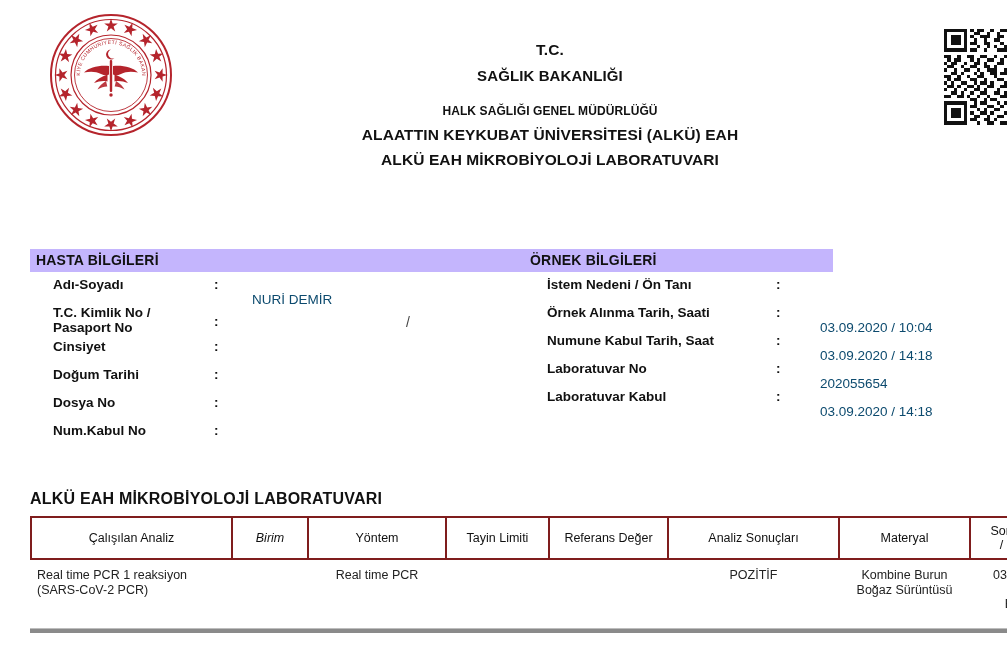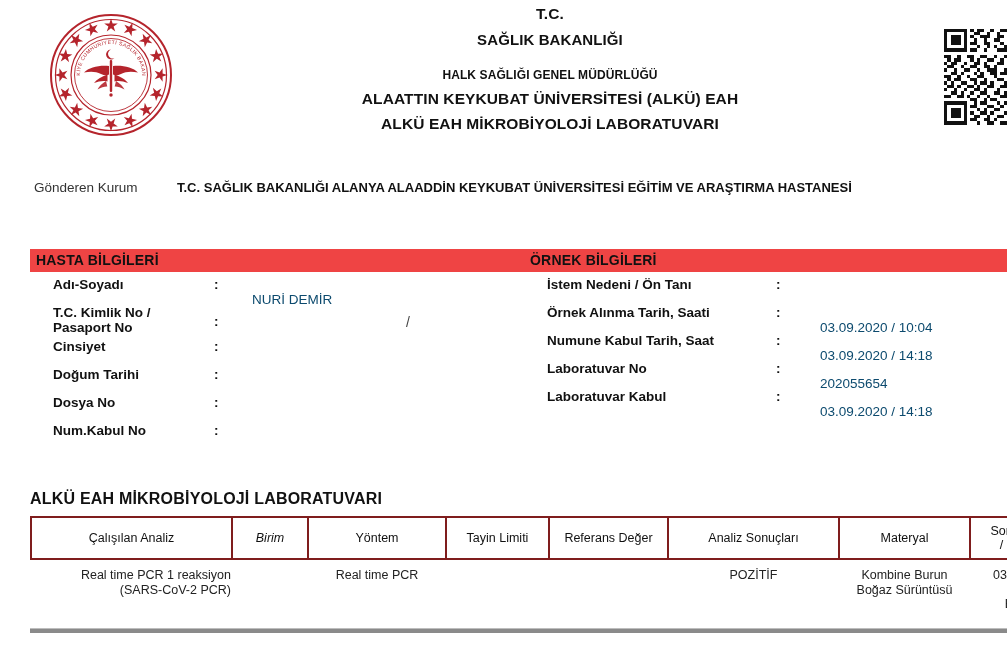--- a/index.html
+++ b/index.html
@@ -45,21 +45,21 @@
     width: 700px;
     text-align: center;
   }
   .title-line {
     font-weight: bold;
     color: #111;
     line-height: 1.0;
     letter-spacing: 0.1px;
     white-space: nowrap;
   }
-  .tl-1 { font-size: 15.5px; margin-bottom: 10px; }
+  .tl-1 { font-size: 15.5px; margin-bottom: 10px; margin-top: 36px; }
   .tl-2 { font-size: 15px; margin-bottom: 22px; }
   .tl-3 { font-size: 12px; margin-bottom: 10px; }
   .tl-4 { font-size: 15.5px; margin-bottom: 10px; }
   .tl-5 { font-size: 15.5px; margin-bottom: 12px; }
   .tl-6 { font-size: 18px; }
 
   .qr {
     position: absolute;
     left: 944px;
     top: 28px;
@@ -99,23 +99,23 @@
   .info-section {
     position: absolute;
     left: 0;
     top: 249px;
     width: 1007px;
   }
   .gray-bar {
     position: absolute;
     left: 30px;
     top: 0;
-    width: 977px;
+    width: 803px;
     height: 23px;
-    background: #ef4444;
+    background: #c4b5fd;
   }
   .gray-bar .bar-title {
     position: absolute;
     top: 3px;
     font-size: 14px;
     font-weight: bold;
     color: #111;
     letter-spacing: 0.2px;
     white-space: nowrap;
   }
@@ -209,21 +209,21 @@
     padding: 0 2px;
   }
   .results-table tbody td {
     border: none;
     color: #222;
     vertical-align: top;
     padding-top: 8px;
     line-height: 14.5px;
     height: 48px;
   }
-  .cell-left   { text-align: right; padding-left: 6px; margin-left: 40px; }
+  .cell-left   { text-align: left; padding-left: 6px; margin-left: 40px; }
   .cell-center { text-align: center; }
 
   .col-analiz    { width: 195px; }
   .col-birim     { width:  70px; font-style: italic; }
   .col-yontem    { width: 132px; }
   .col-tayin     { width:  97px; }
   .col-referans  { width: 113px; }
   .col-sonuclar  { width: 165px; }
   .col-materyal  { width: 125px; }
   .col-onay      { width: 120px; }
@@ -496,24 +496,20 @@
             <rect x="13" y="28" width="2" height="1"></rect>
           <rect x="17" y="28" width="2" height="1"></rect>
             <rect x="21" y="28" width="1" height="1"></rect>
           <rect x="23" y="28" width="2" height="1"></rect>
             <rect x="26" y="28" width="2" height="1"></rect>
         </g>
       </svg>
     </div>
   </div>
 
-  <div class="sender-row">
-    <div class="sender-label">Gönderen Kurum</div>
-    <div class="sender-value">T.C. SAĞLIK BAKANLIĞI ALANYA ALAADDİN KEYKUBAT ÜNİVERSİTESİ EĞİTİM VE ARAŞTIRMA HASTANESİ</div>
-  </div>
 
   <div class="info-section">
 
     <div class="gray-bar">
       <div class="bar-title bar-title-left">HASTA BİLGİLERİ</div>
       <div class="bar-title bar-title-right">ÖRNEK BİLGİLERİ</div>
     </div>
 
     <div class="info-cols">
 

